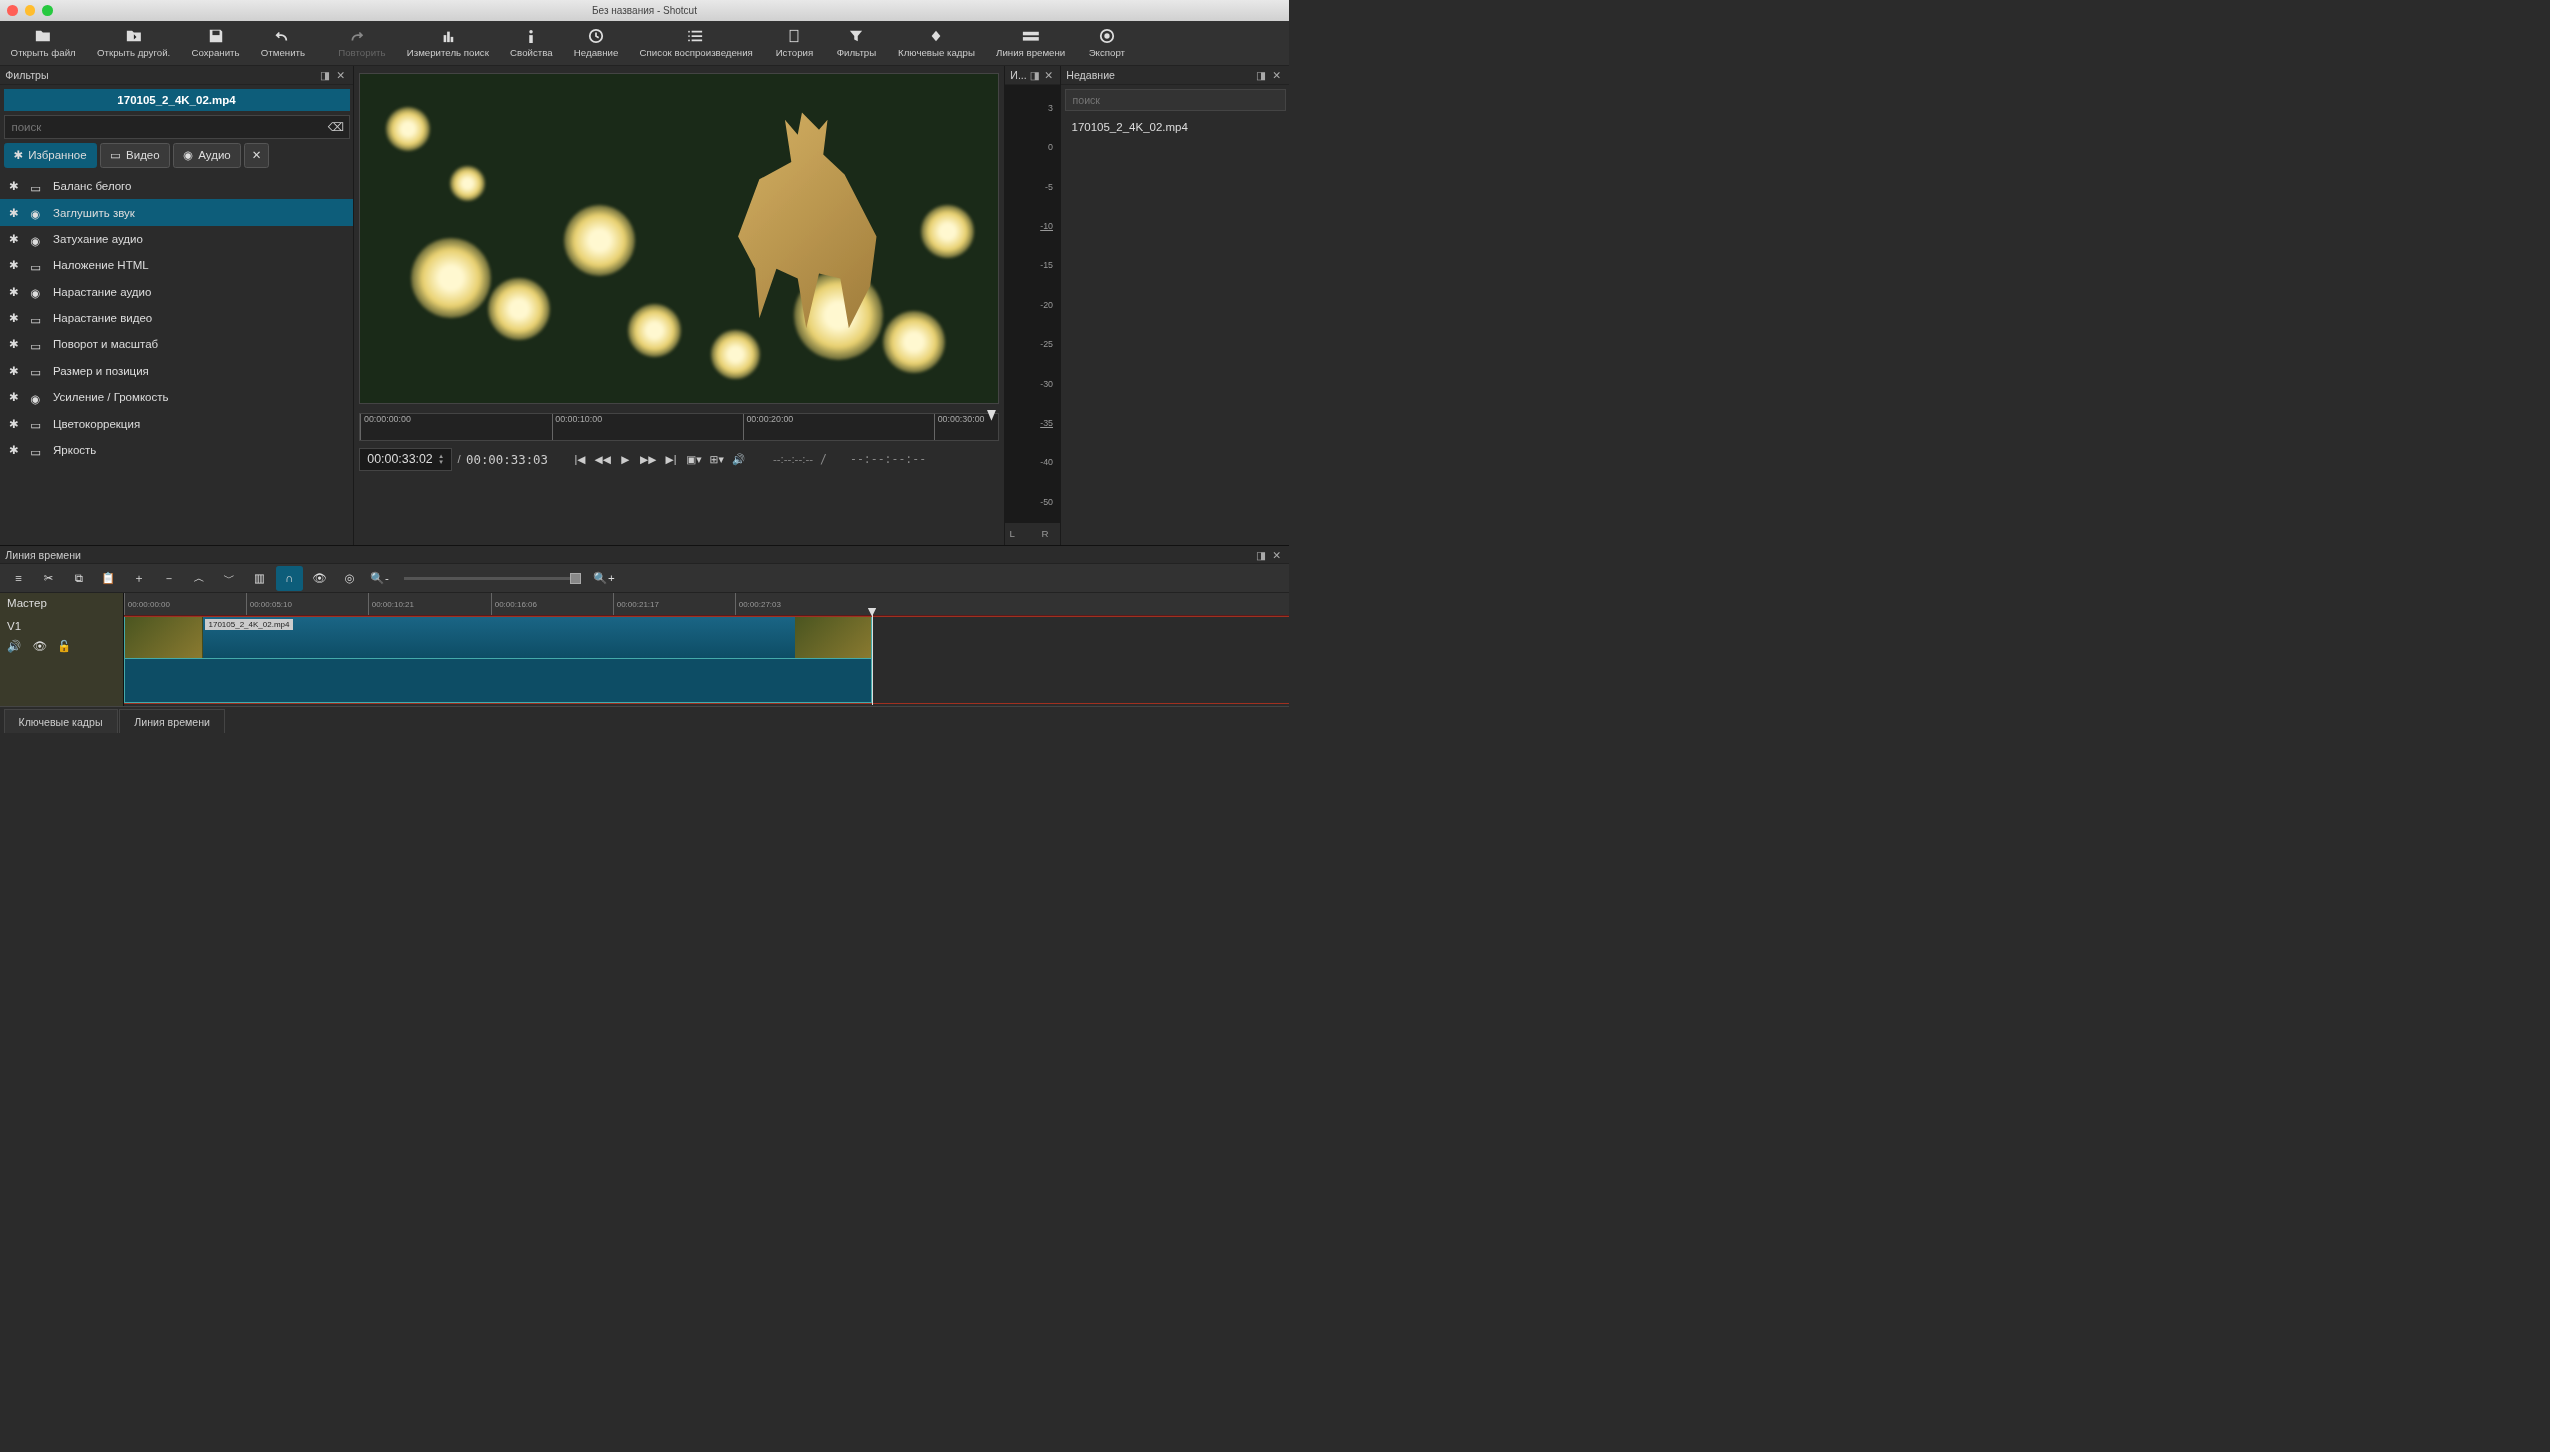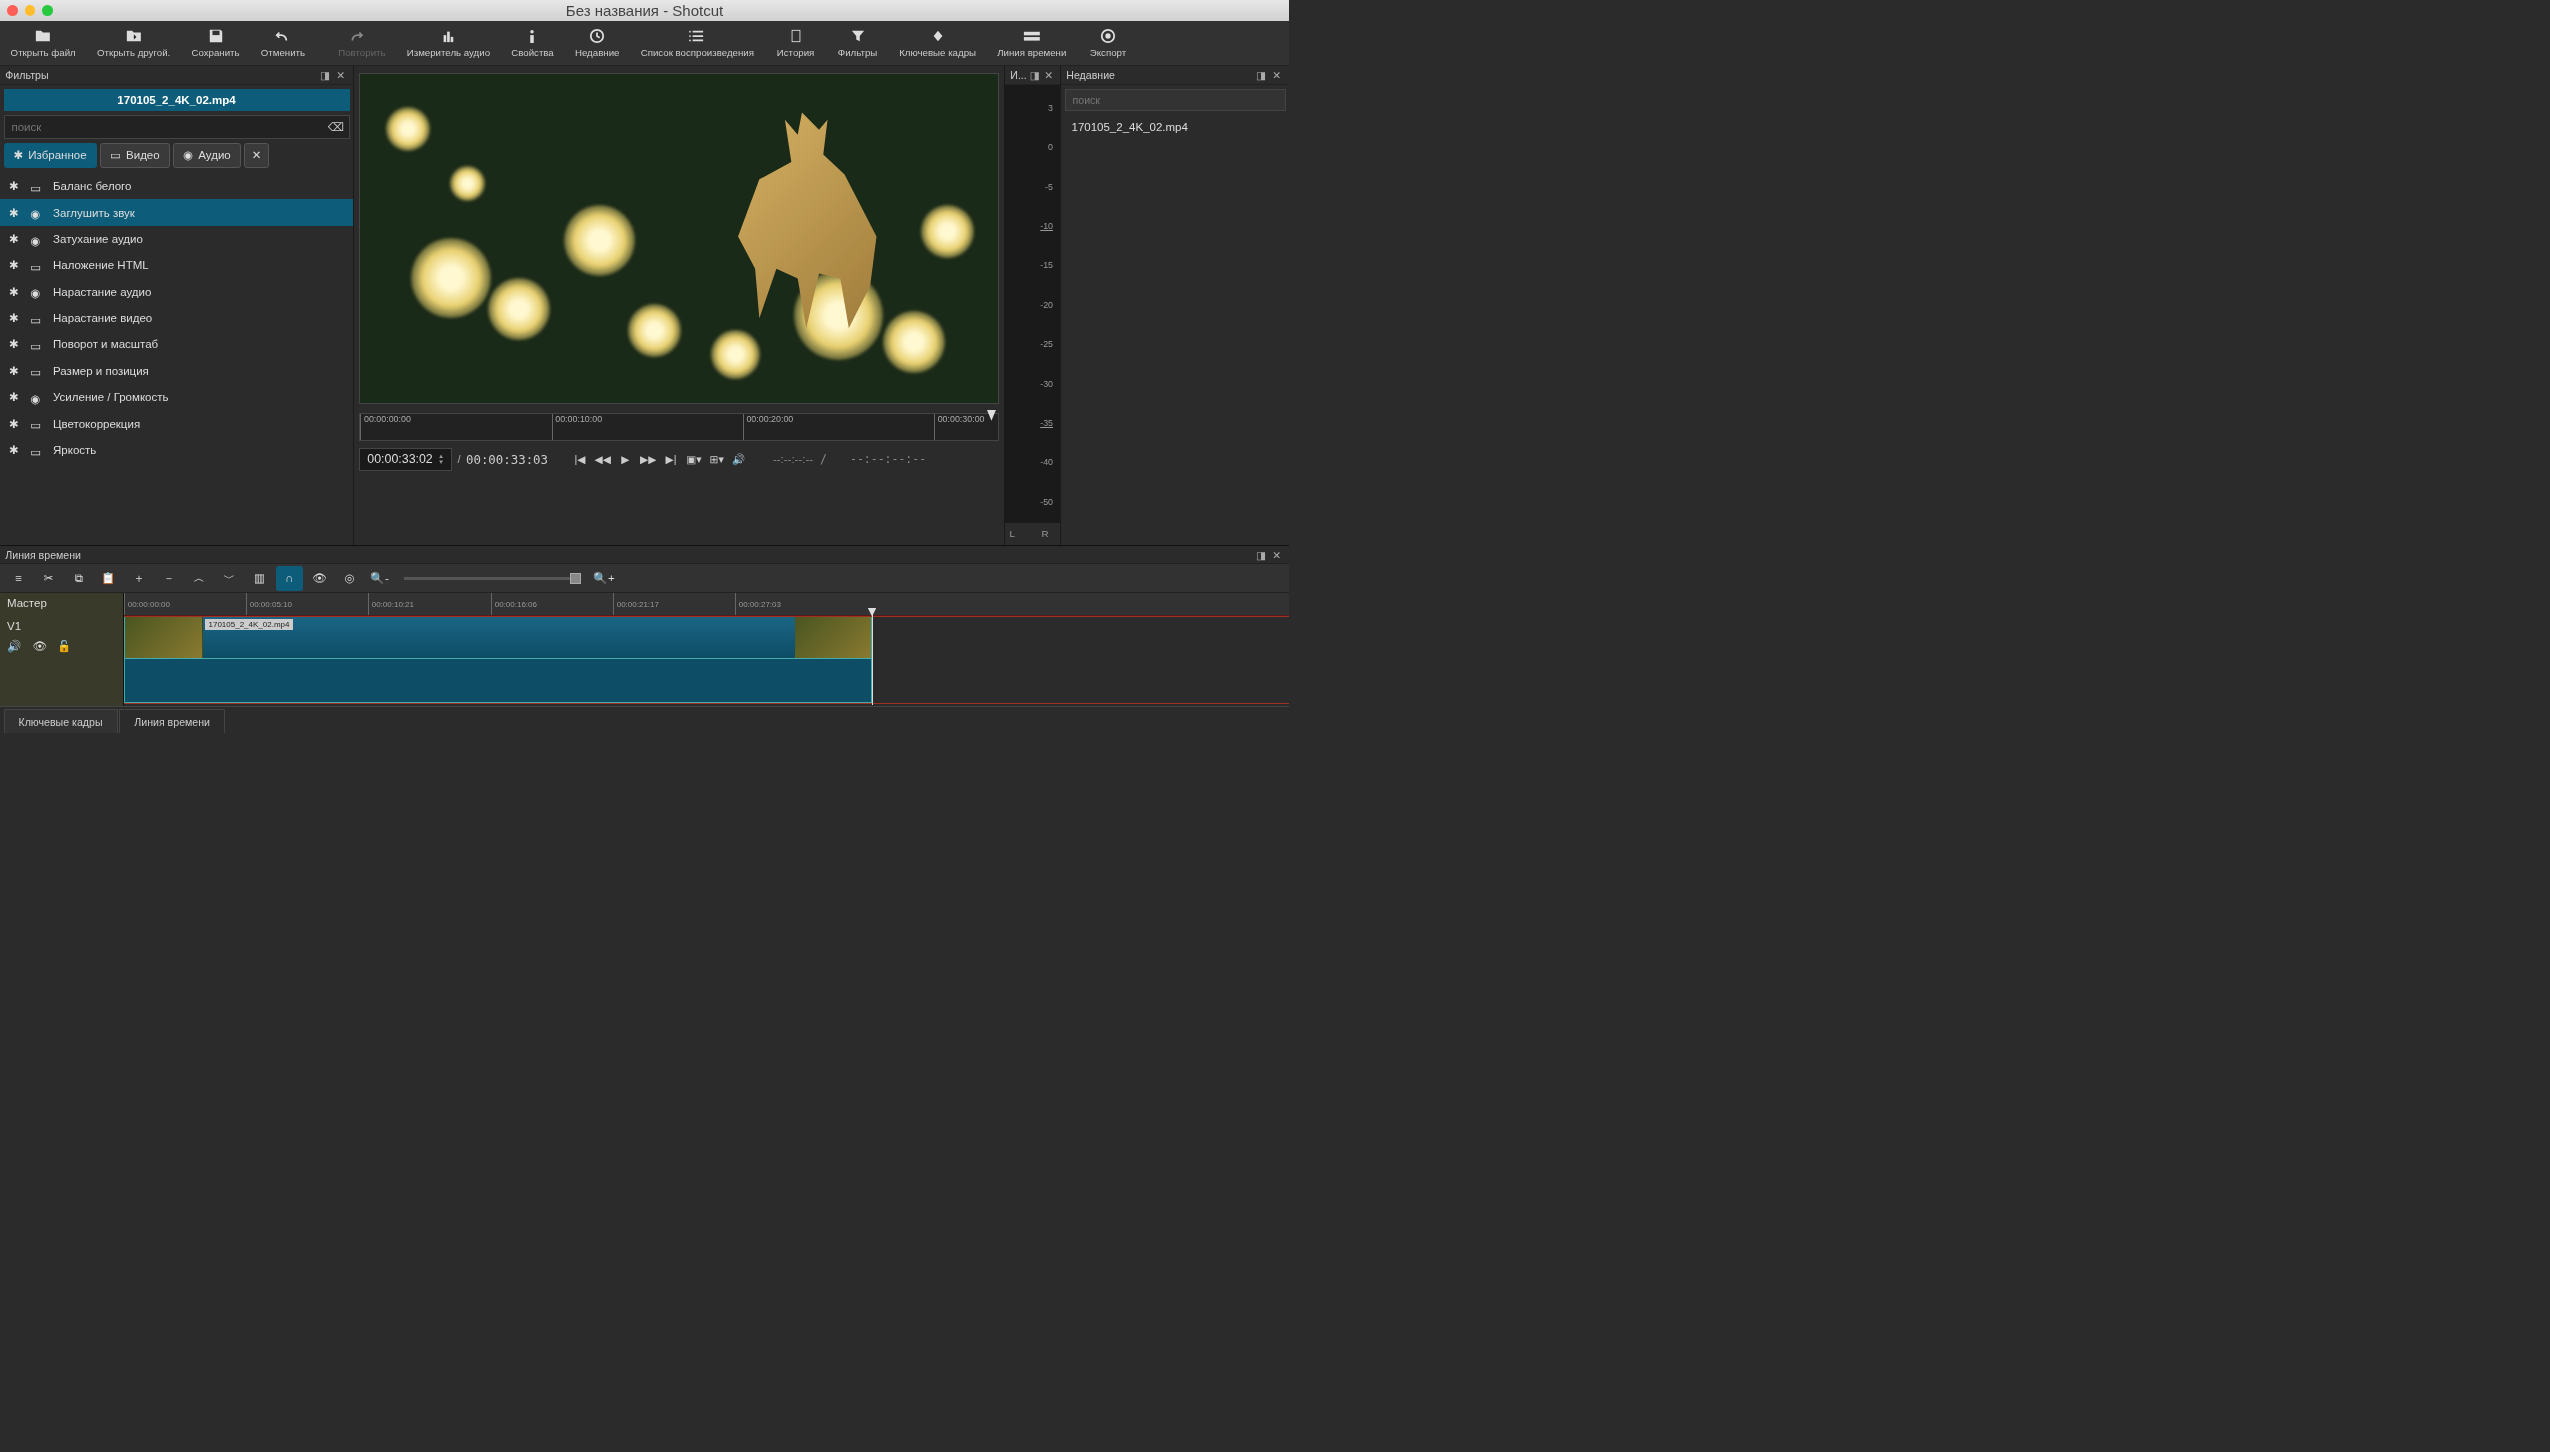--- a/index.html
+++ b/index.html
@@ -1,21 +1,21 @@
 <!DOCTYPE html>
 <html style="font-size:14px"><head>
 <meta charset="utf-8">
 <style>
 * { margin: 0; padding: 0; box-sizing: border-box; font-family: -apple-system, "Helvetica Neue", Arial, sans-serif; }
 body { background: #2b2b2b; color: #ddd; font-size: 11.5px; width: 1289px; height: 733px; overflow: hidden; display: flex; flex-direction: column; }
 .titlebar { height: 21px; background: linear-gradient(#e8e8e8,#d0d0d0); display: flex; align-items: center; padding: 0 7px; color: #333; position: relative; }
 .tl-dots { display: flex; gap: 7px; }
 .tl-dot { width: 10.6px; height: 10.6px; border-radius: 50%; }
 .tl-red { background: #ff5f56; } .tl-yel { background: #ffbd2e; } .tl-grn { background: #27c93f; }
-.tl-title { position: absolute; left: 50%; transform: translateX(-50%); font-size: 15px; color: #444; }
+.tl-title { position: absolute; left: 50%; transform: translateX(-50%); font-size: 10px; color: #444; }
 .toolbar { background: #323232; display: flex; padding: 3.5px 0; border-bottom: 0.9px solid #222; }
 .tb-item { display: flex; flex-direction: column; align-items: center; padding: 3.5px 10.6px; cursor: pointer; min-width: 62px; }
 .tb-icon { width: 17.7px; height: 16px; margin-bottom: 2.7px; display: flex; align-items: center; justify-content: center; }
 .tb-label { font-size: 9.7px; color: #ccc; white-space: nowrap; }
 .tb-item.disabled .tb-label { color: #666; margin-left: 12px; }
 .main-row { display: flex; flex: 1; min-height: 0; }
 .panel { display: flex; flex-direction: column; background: #2b2b2b; }
 .panel-hdr { height: 19.5px; background: #2b2b2b; display: flex; align-items: center; padding: 0 5.3px; font-size: 10.6px; color: #ccc; border-bottom: 0.9px solid #222; }
 .panel-hdr .spacer { flex: 1; }
 .phi { width: 14px; height: 14px; margin-left: 1.8px; display: flex; align-items: center; justify-content: center; cursor: pointer; color: #aaa; font-size: 10.6px; }
@@ -146,21 +146,21 @@
       <div class="tb-label">Повторить</div>
     </div>
     <div class="tb-item">
       <div class="tb-icon">
         <svg width="14" height="16" viewBox="0 0 16 18">
           <rect x="3" y="8" width="3" height="8" fill="#ddd"></rect>
           <rect x="7" y="4" width="3" height="12" fill="#ddd"></rect>
           <rect x="11" y="10" width="3" height="6" fill="#ddd"></rect>
         </svg>
       </div>
-      <div class="tb-label">Измеритель аудио</div>
+      <div class="tb-label">Измеритель поиск</div>
     </div>
     <div class="tb-item">
       <div class="tb-icon">
         <svg width="14" height="16" viewBox="0 0 16 18">
           <circle cx="8" cy="4" r="2" fill="#ddd"></circle>
           <rect x="6" y="8" width="4" height="9" fill="#ddd"></rect>
         </svg>
       </div>
       <div class="tb-label">Свойства</div>
     </div>

